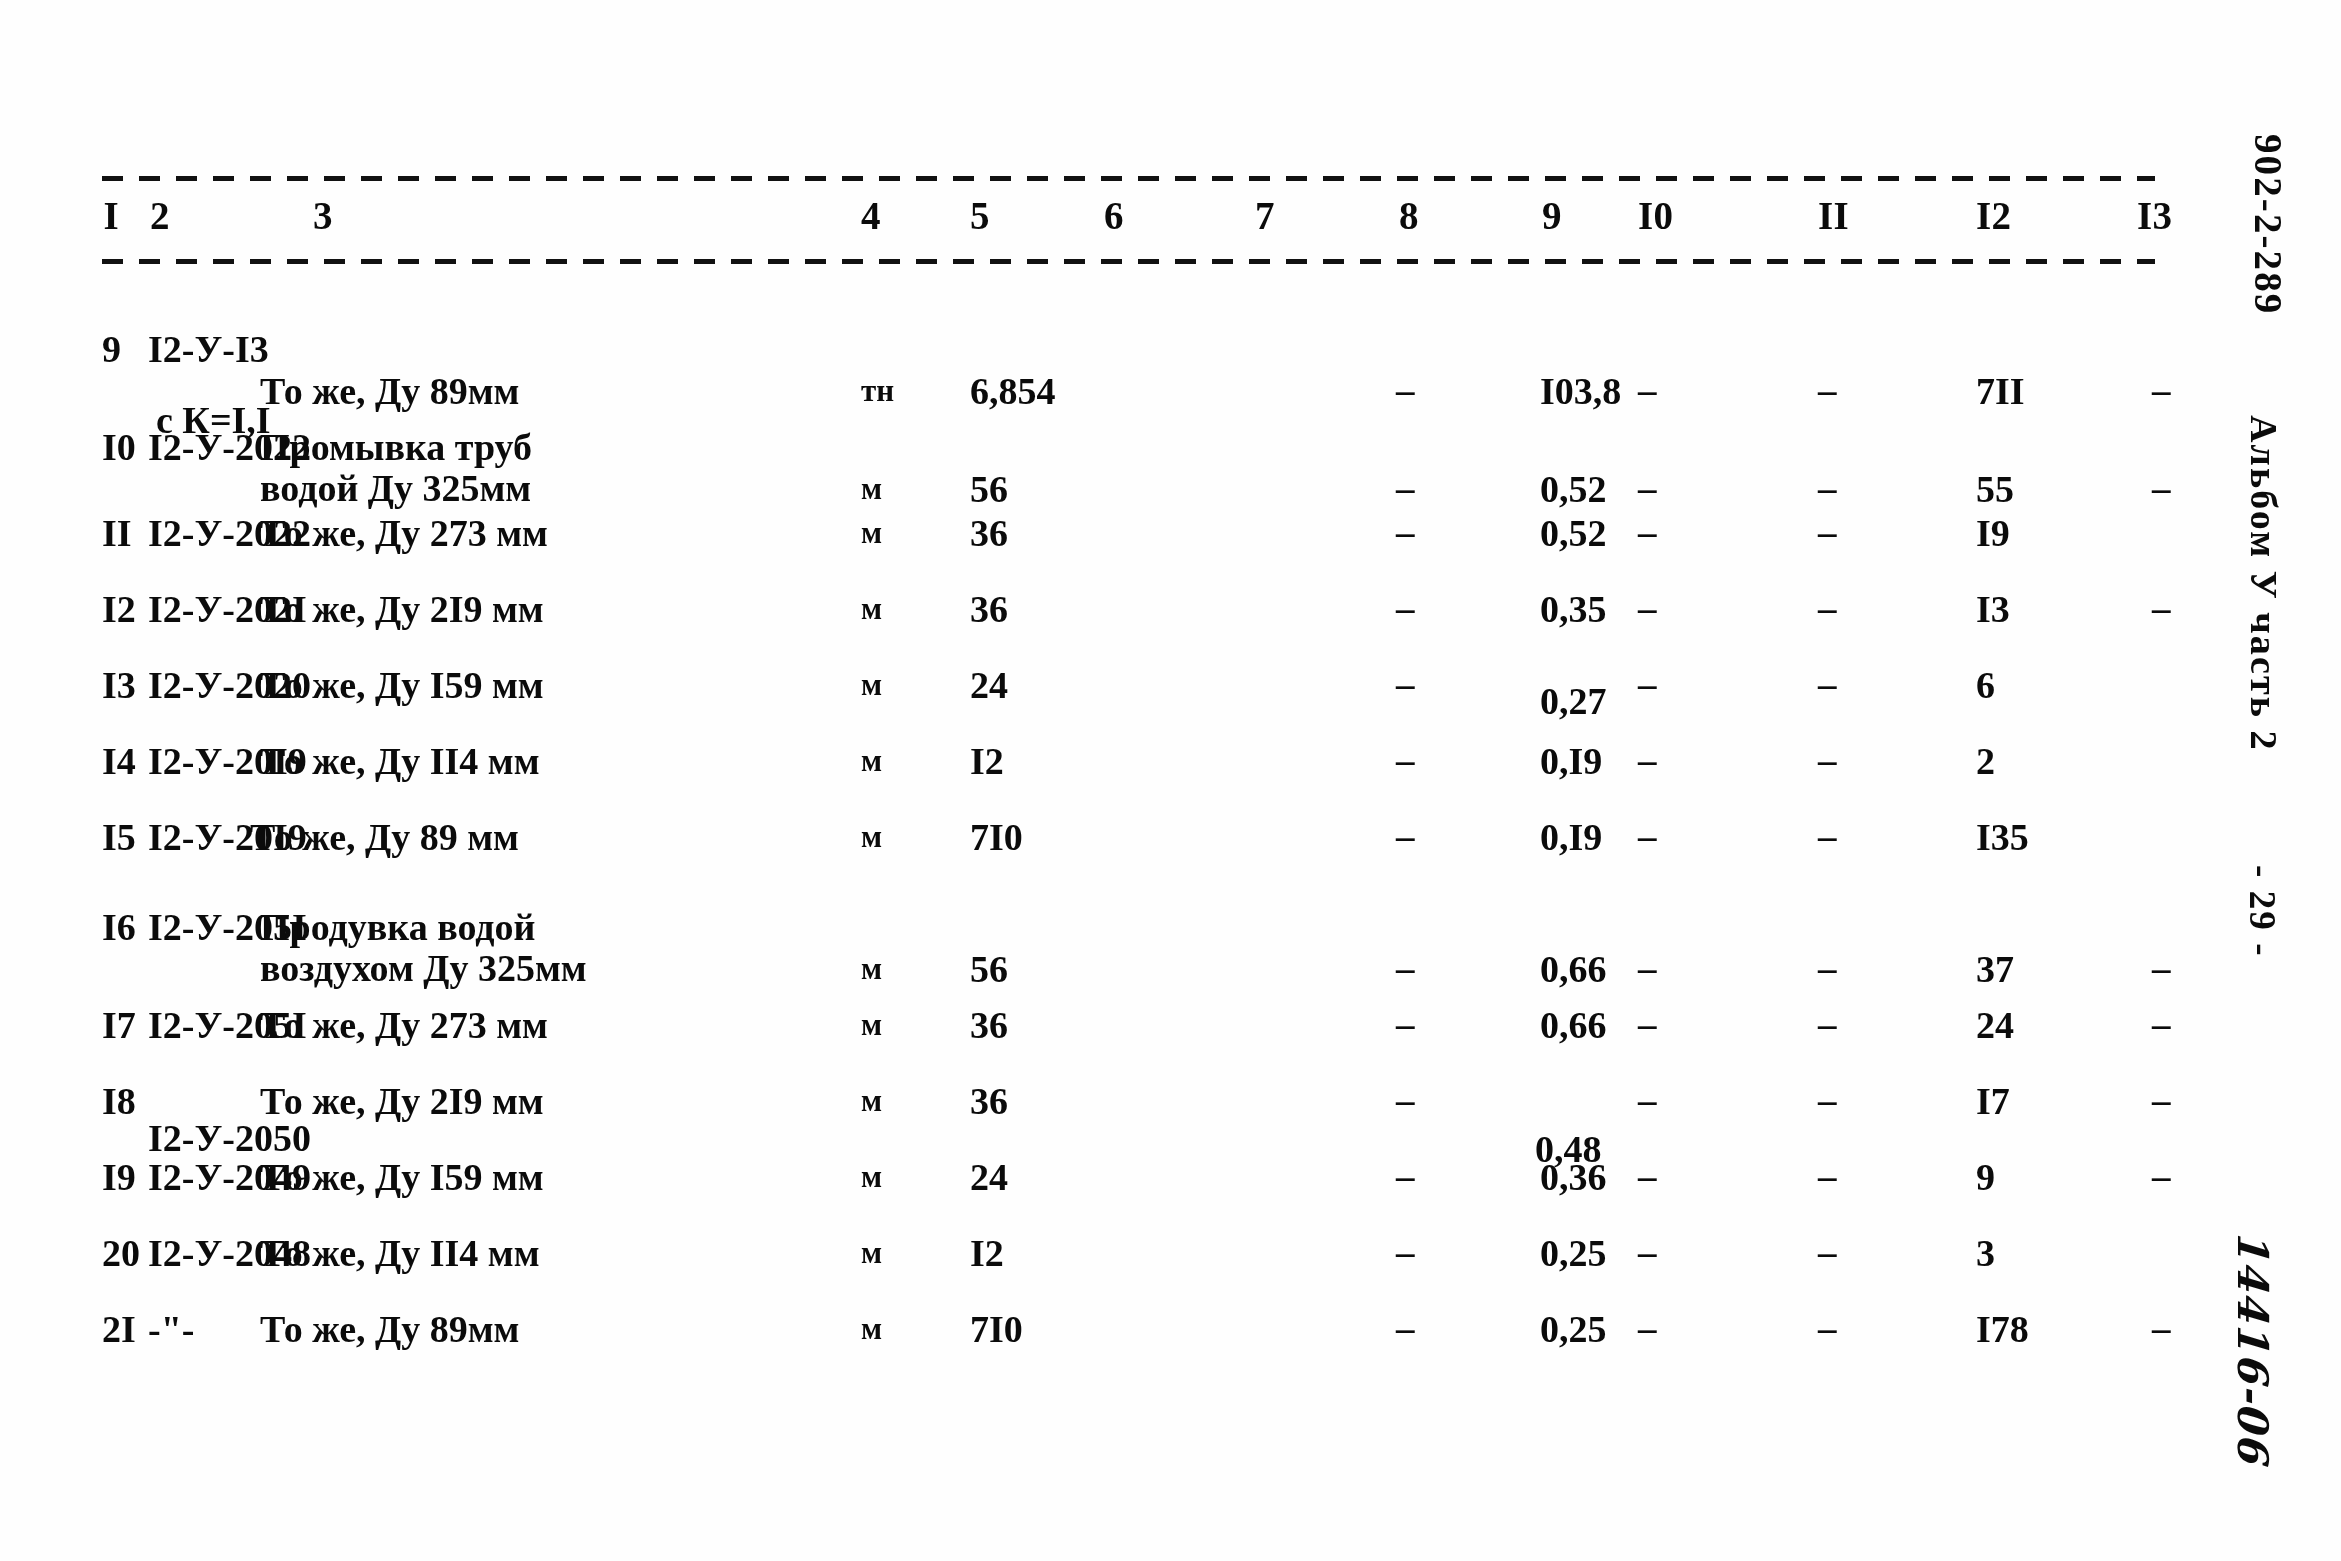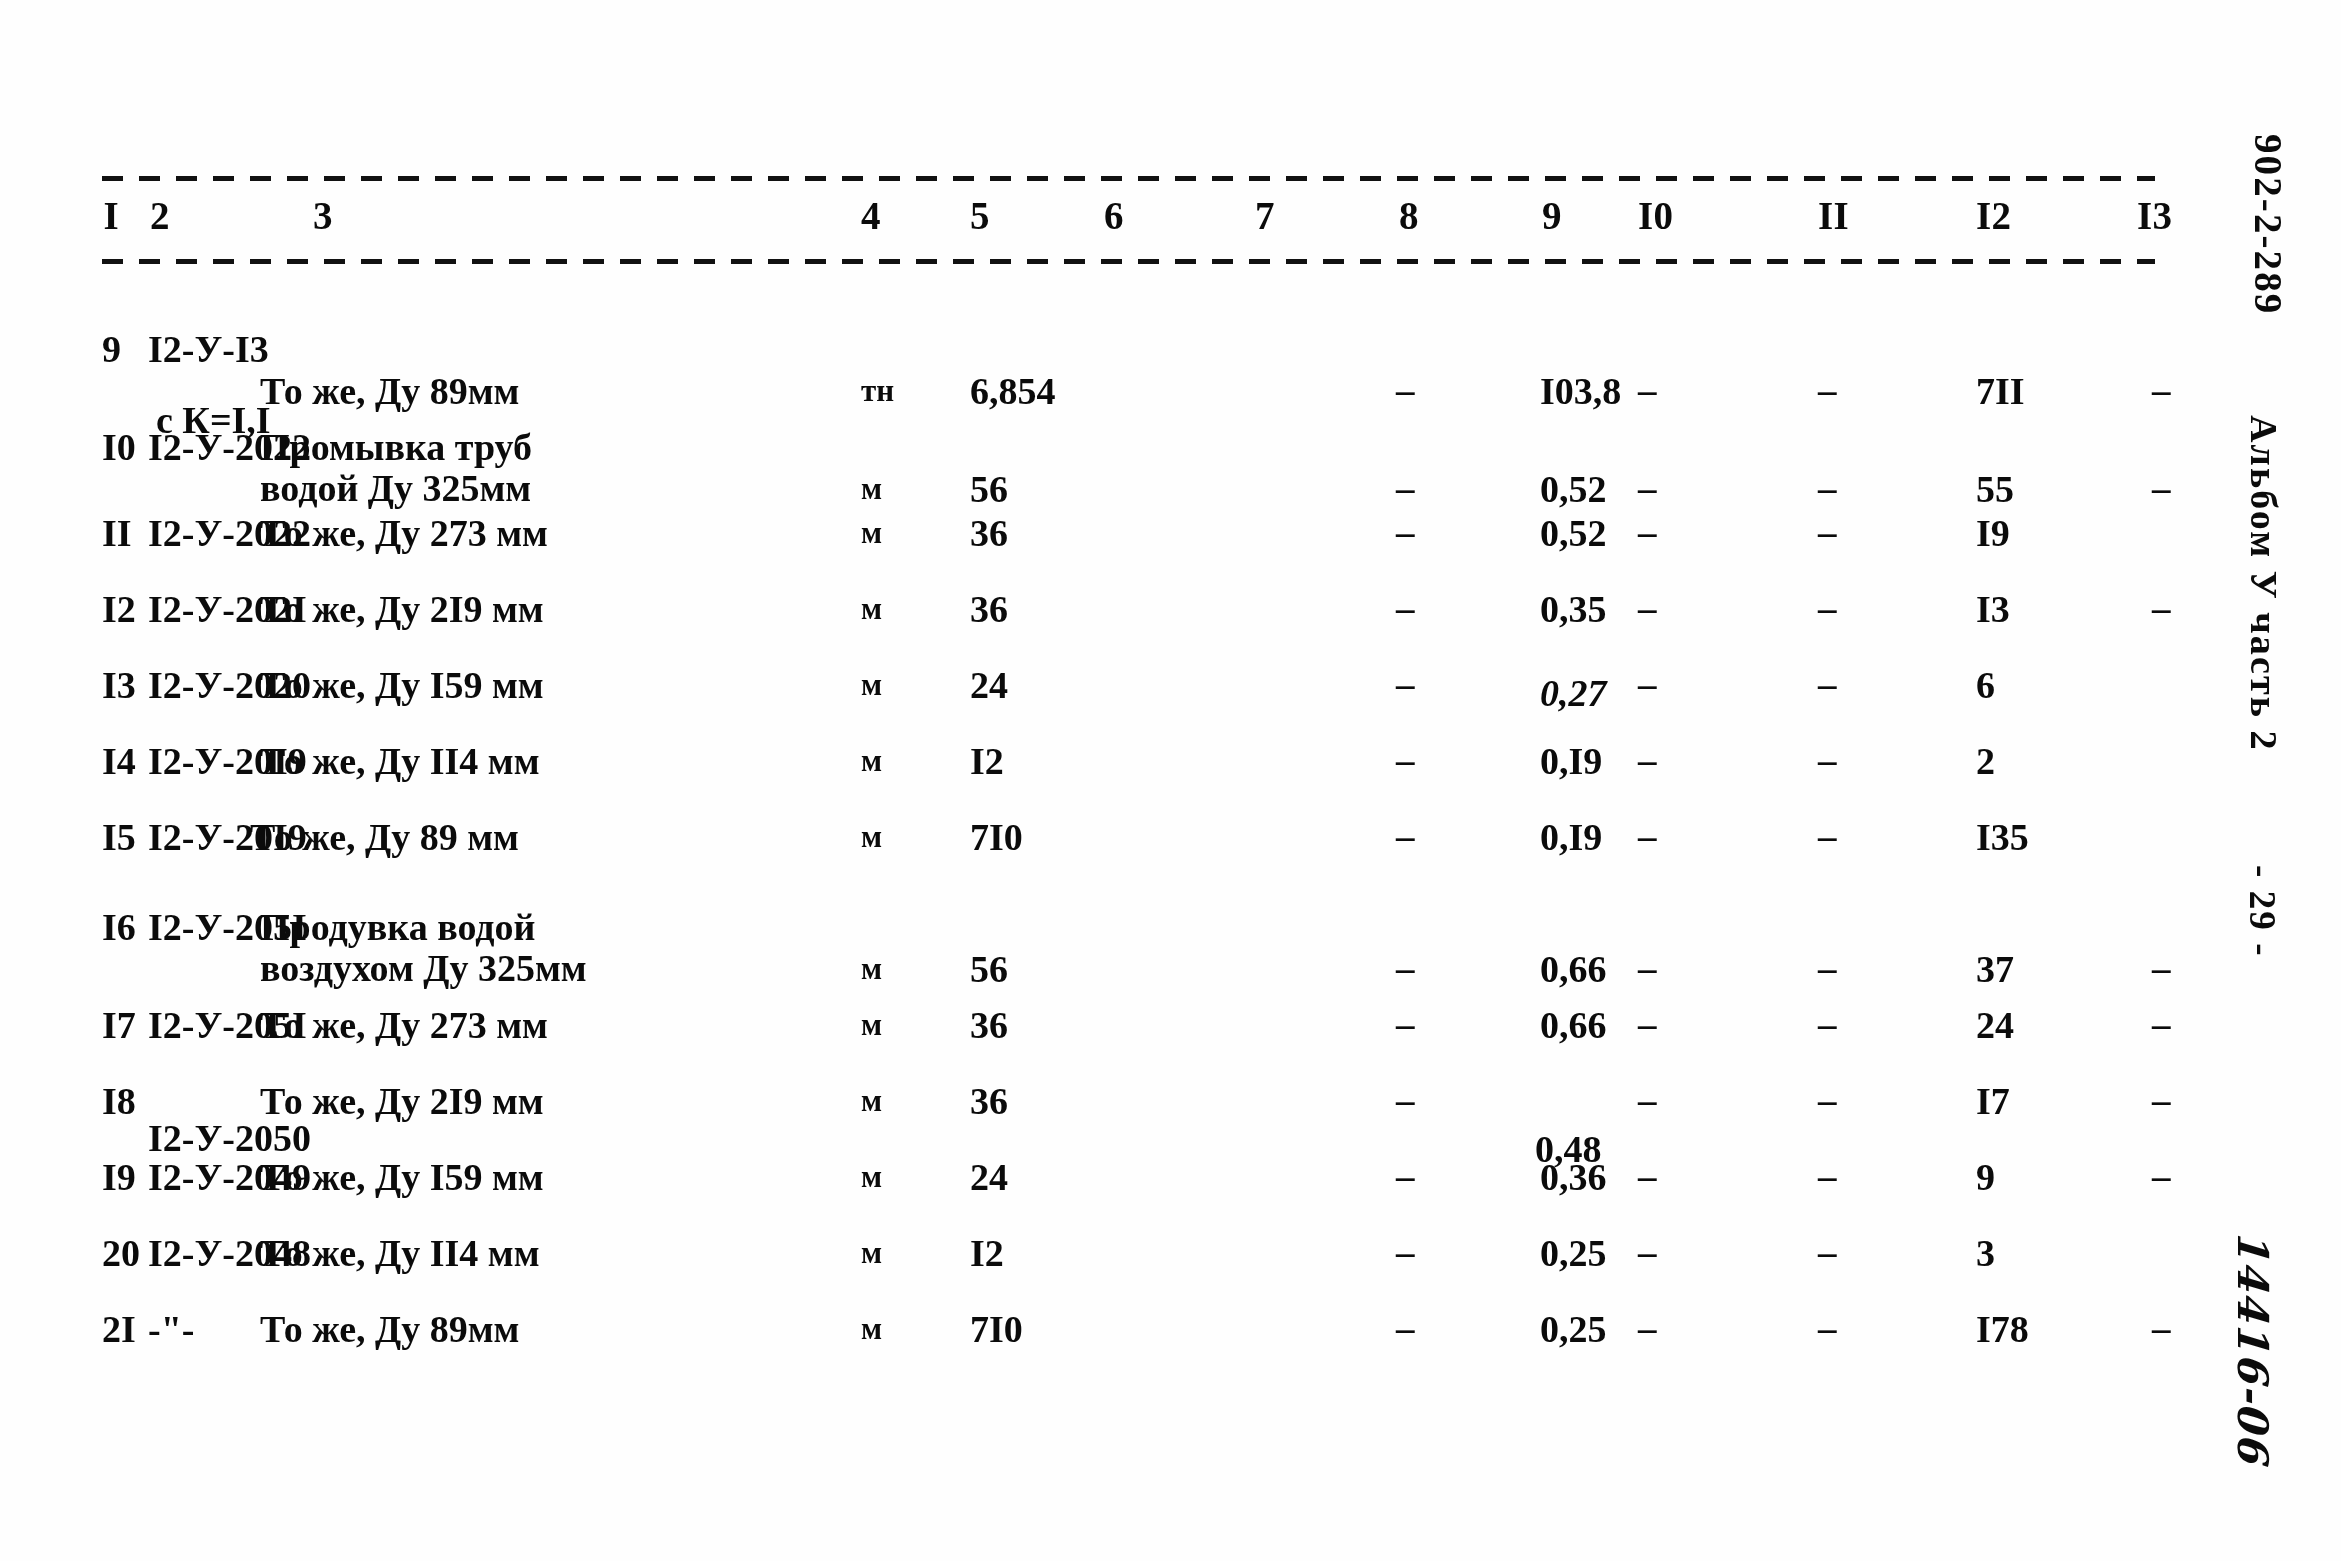--- a/index.html
+++ b/index.html
@@ -219,21 +219,21 @@
       </div>
       <div class="row" style="top: 336px;">
         <div class="cell " style="left: 0px; top: 0px;">I3</div>
         <div class="cell " style="left: 46px; top: 0px; font-family: Liberation Serif, serif;">I2-У-2020</div>
         <div class="cell " style="left: 158px; top: 0px;">То же, Ду I59 мм</div>
         <div class="cell small" style="left: 759px; top: 2.8px;">м</div>
         <div class="cell " style="left: 868px; top: 0px;">24</div>
         <div class="cell " style="left: 998px; top: 0px;"></div>
         <div class="cell " style="left: 1146px; top: 0px;"></div>
         <div class="cell dash" style="left: 1294px; top: 0px;">–</div>
-        <div class="cell " style="left: 1438px; top: 8px; font-style: italic;">0,27</div>
+        <div class="cell " style="left: 1438px; top: 16px;">0,27</div>
         <div class="cell dash" style="left: 1536px; top: 0px;">–</div>
         <div class="cell dash" style="left: 1716px; top: 0px;">–</div>
         <div class="cell " style="left: 1874px; top: 0px;">6</div>
         <div class="cell dash" style="left: 2050px; top: 0px;"></div>
       </div>
       <div class="row" style="top: 412px;">
         <div class="cell " style="left: 0px; top: 0px;">I4</div>
         <div class="cell " style="left: 46px; top: 0px;">I2-У-20I9</div>
         <div class="cell " style="left: 158px; top: 0px;">То же, Ду II4 мм</div>
         <div class="cell small" style="left: 759px; top: 2.8px;">м</div>

